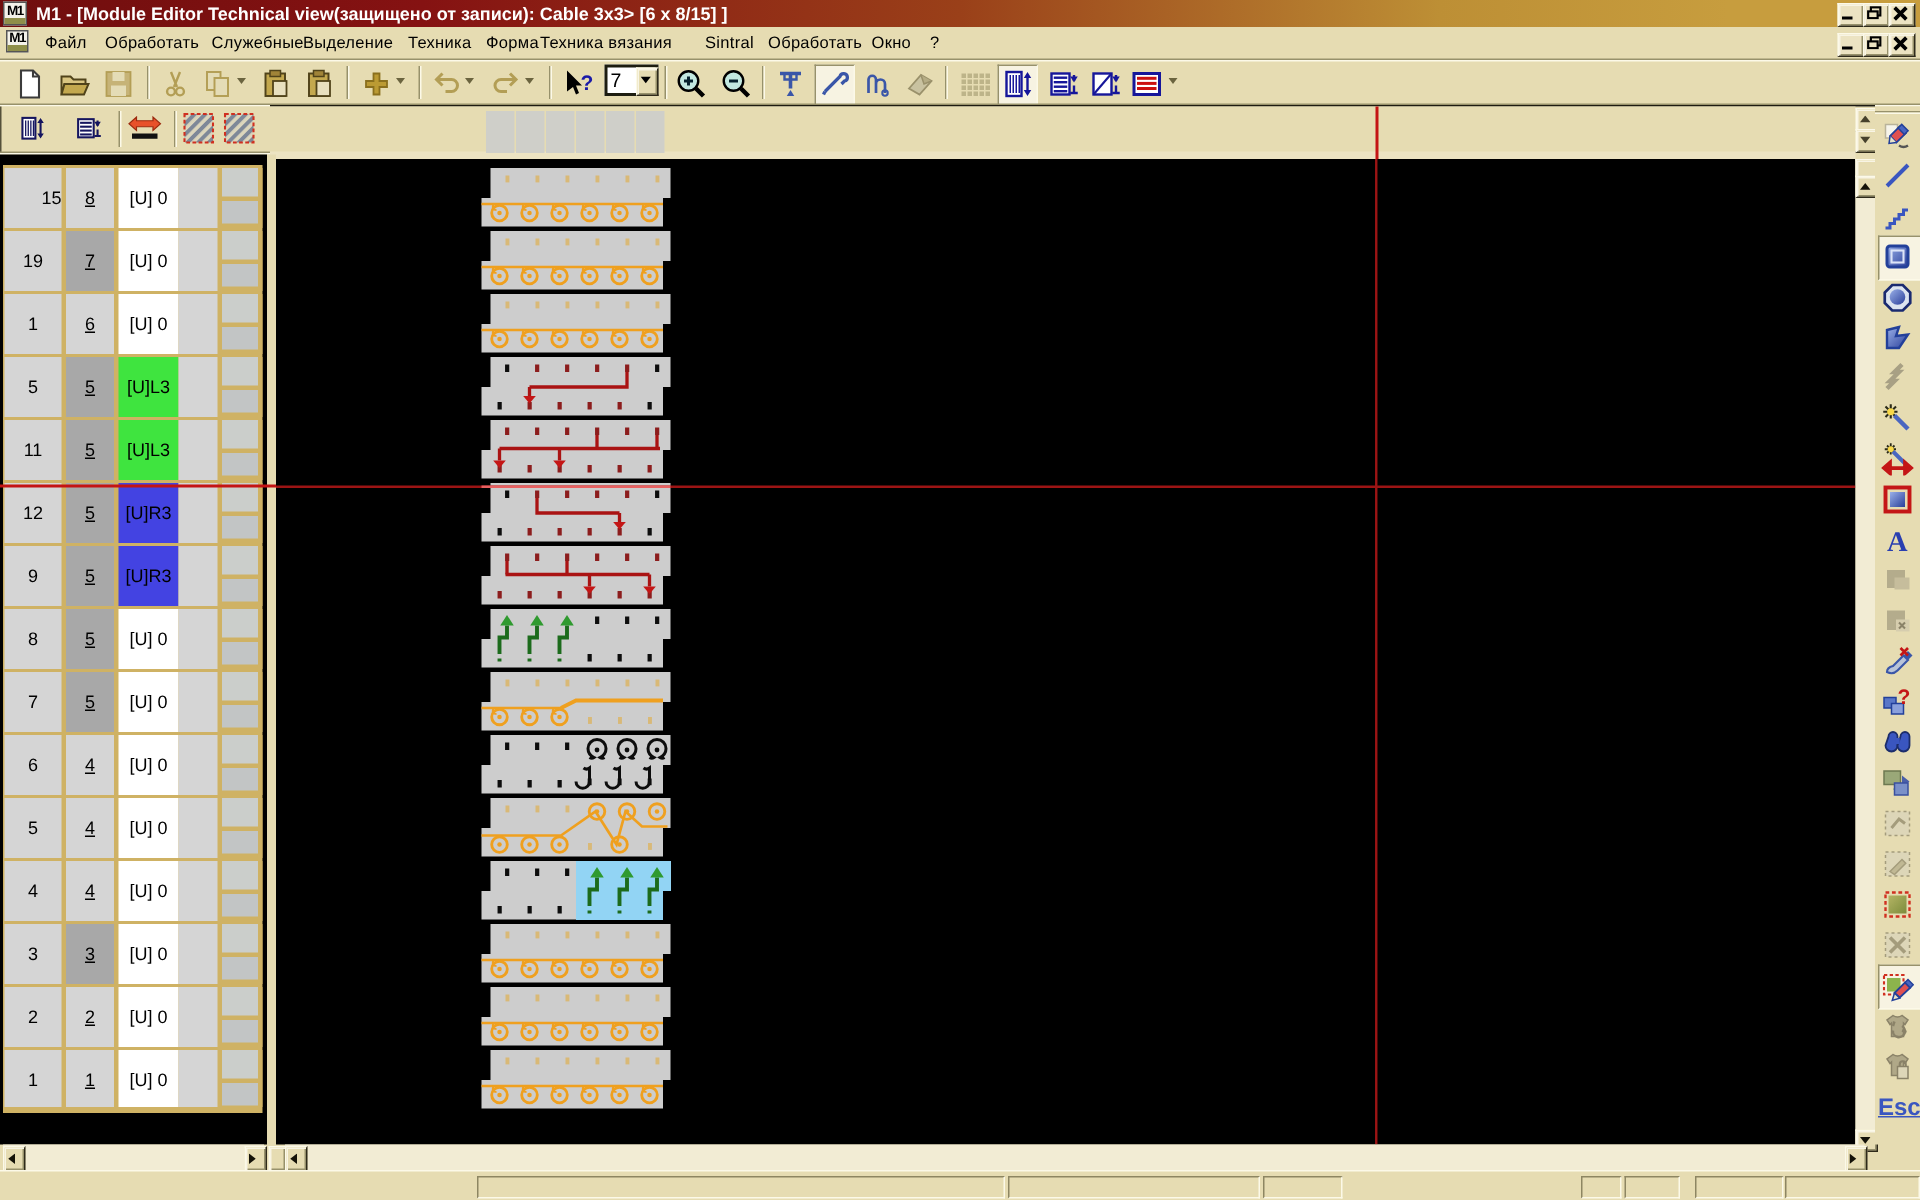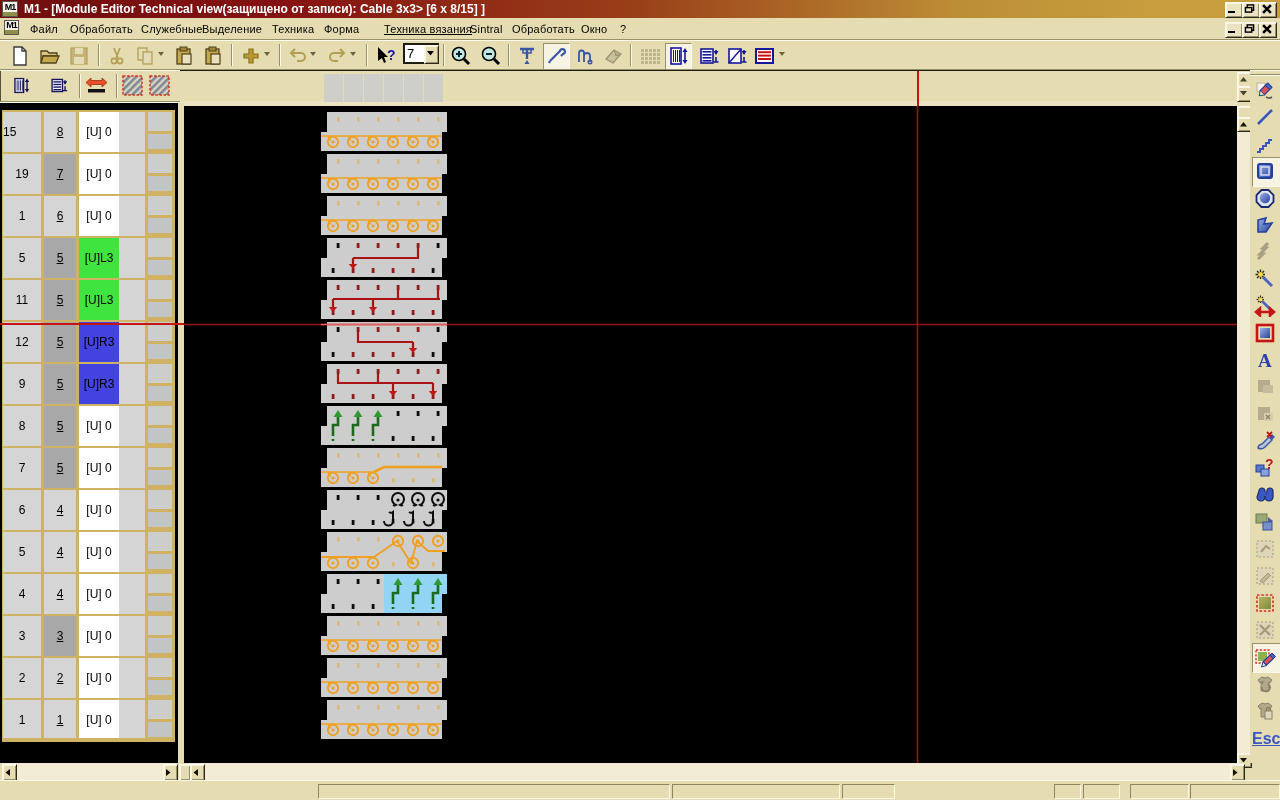--- a/index.html
+++ b/index.html
@@ -23,21 +23,21 @@
 <div class="a" style="left:0px;top:18px;width:1280px;height:20px;background:#e6dcb2;"></div>
 <div class="a" style="left:4px;top:20px;width:15px;height:15px;background:#f4f2ea;border:1px solid #555;box-sizing:border-box;"></div>
 <div class="a" style="left:5px;top:30px;width:13px;height:4px;background:#8f8f4a;"></div>
 <div class="a" style="left:4px;top:20px;width:15px;height:10px;color:#000;font:bold 9px 'Liberation Sans',sans-serif;text-align:center;line-height:11px;letter-spacing:-1px;">M1</div>
 <div class="a" style="left:30px;top:23px;height:14px;color:#000;font:11px 'Liberation Sans',sans-serif;white-space:nowrap;letter-spacing:0.2px;">Файл</div>
 <div class="a" style="left:70px;top:23px;height:14px;color:#000;font:11px 'Liberation Sans',sans-serif;white-space:nowrap;letter-spacing:0.2px;">Обработать</div>
 <div class="a" style="left:141px;top:23px;height:14px;color:#000;font:11px 'Liberation Sans',sans-serif;white-space:nowrap;letter-spacing:0.2px;">Служебные</div>
 <div class="a" style="left:202px;top:23px;height:14px;color:#000;font:11px 'Liberation Sans',sans-serif;white-space:nowrap;letter-spacing:0.2px;">Выделение</div>
 <div class="a" style="left:272px;top:23px;height:14px;color:#000;font:11px 'Liberation Sans',sans-serif;white-space:nowrap;letter-spacing:0.2px;">Техника</div>
 <div class="a" style="left:324px;top:23px;height:14px;color:#000;font:11px 'Liberation Sans',sans-serif;white-space:nowrap;letter-spacing:0.2px;">Форма</div>
-<div class="a" style="left:384px;top:23px;height:14px;color:#000;font:11px 'Liberation Sans',sans-serif;white-space:nowrap;letter-spacing:0.2px;text-decoration:underline;">Техника вязания</div>
+<div class="a" style="left:360px;top:23px;height:14px;color:#000;font:11px 'Liberation Sans',sans-serif;white-space:nowrap;letter-spacing:0.2px;">Техника вязания</div>
 <div class="a" style="left:470px;top:23px;height:14px;color:#000;font:11px 'Liberation Sans',sans-serif;white-space:nowrap;letter-spacing:0.2px;">Sintral</div>
 <div class="a" style="left:512px;top:23px;height:14px;color:#000;font:11px 'Liberation Sans',sans-serif;white-space:nowrap;letter-spacing:0.2px;">Обработать</div>
 <div class="a" style="left:581px;top:23px;height:14px;color:#000;font:11px 'Liberation Sans',sans-serif;white-space:nowrap;letter-spacing:0.2px;">Окно</div>
 <div class="a" style="left:620px;top:23px;height:14px;color:#000;font:11px 'Liberation Sans',sans-serif;white-space:nowrap;letter-spacing:0.2px;">?</div>
 <div class="a" style="left:1225px;top:22px;width:16px;height:14px;background:#ece3c2;border-top:1px solid #fcf9e8;border-left:1px solid #fcf9e8;border-right:1.5px solid #2e2a1a;border-bottom:1.5px solid #2e2a1a;box-shadow:inset 1px 1px 0 #f8f4e4, inset -1px -1px 0 #97916b;"></div>
 <div class="a" style="left:1228px;top:31px;width:7px;height:2px;background:#000;"></div>
 <div class="a" style="left:1242px;top:22px;width:16px;height:14px;background:#ece3c2;border-top:1px solid #fcf9e8;border-left:1px solid #fcf9e8;border-right:1.5px solid #2e2a1a;border-bottom:1.5px solid #2e2a1a;box-shadow:inset 1px 1px 0 #f8f4e4, inset -1px -1px 0 #97916b;"></div>
 <svg class="a" style="left:1244px;top:24px;" width="11" height="9" viewBox="0 0 11 10">
     <rect x="3" y="1" width="7" height="6" fill="none" stroke="#000" stroke-width="1.6"></rect>
     <rect x="1" y="4" width="7" height="5" fill="#ece3c2" stroke="#000" stroke-width="1.6"></rect>
@@ -276,21 +276,21 @@
   </svg>
 <div class="a" style="left:1237px;top:86px;width:13px;height:14px;background:#e6dcb2;border-top:1px solid #fcf9e8;border-left:1px solid #fcf9e8;border-right:1.5px solid #2e2a1a;border-bottom:1.5px solid #2e2a1a;box-shadow:inset 1px 1px 0 #f8f4e4, inset -1px -1px 0 #97916b;"></div>
 <svg class="a" style="left:1240px;top:91px;" width="7" height="5" viewBox="0 0 7 5">
     <path d="M0 0 h7 l-3.5 4.5 z" fill="#46412c"></path>
   </svg>
 <div class="a" style="left:0px;top:103px;width:178px;height:660px;background:#000;"></div>
 <div class="a" style="left:178px;top:103px;width:6px;height:660px;background:#e6dcb2;"></div>
 <div class="a" style="left:184px;top:106px;width:1053px;height:657px;background:#000;"></div>
 <div class="a" style="left:2px;top:110px;width:173px;height:632px;background:#cfb264;"></div>
 <div class="a" style="left:3px;top:112px;width:38px;height:40px;background:#d5d5d5;"></div>
-<div class="a" style="left:3px;top:125px;width:38px;height:14px;font:12px 'Liberation Sans',sans-serif;color:#000;text-align:left;">15</div>
+<div class="a" style="left:3px;top:125px;width:38px;height:14px;font:12px 'Liberation Sans',sans-serif;color:#000;text-align:right;">15</div>
 <div class="a" style="left:44px;top:112px;width:32px;height:40px;background:#d5d5d5;"></div>
 <div class="a" style="left:44px;top:125px;width:32px;height:14px;font:12px 'Liberation Sans',sans-serif;color:#000;text-align:center;text-decoration:underline;">8</div>
 <div class="a" style="left:79px;top:112px;width:40px;height:40px;background:#ffffff;"></div>
 <div class="a" style="left:79px;top:125px;width:40px;height:14px;font:12px 'Liberation Sans',sans-serif;color:#000;text-align:center;">[U]&nbsp;0</div>
 <div class="a" style="left:119px;top:112px;width:26px;height:40px;background:#d5d5d5;"></div>
 <div class="a" style="left:147px;top:112px;width:28px;height:40px;background:#cfb264;"></div>
 <div class="a" style="left:148px;top:112px;width:24px;height:19px;background:#cbcecb;"></div>
 <div class="a" style="left:148px;top:134px;width:24px;height:15px;background:#c2c5c5;"></div>
 <div class="a" style="left:3px;top:154px;width:38px;height:40px;background:#d5d5d5;"></div>
 <div class="a" style="left:3px;top:167px;width:38px;height:14px;font:12px 'Liberation Sans',sans-serif;color:#000;text-align:center;">19</div>

